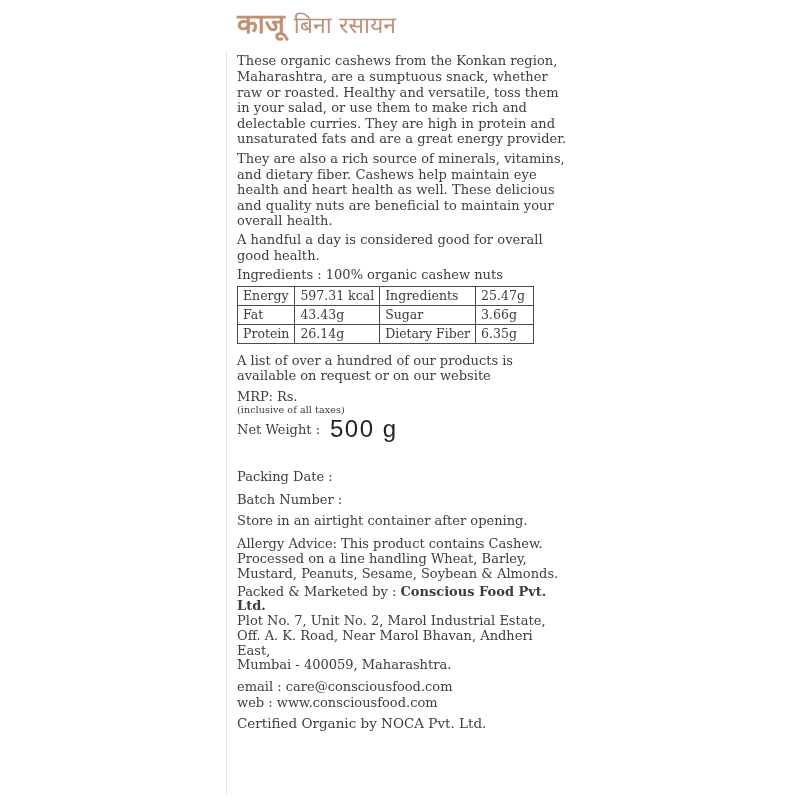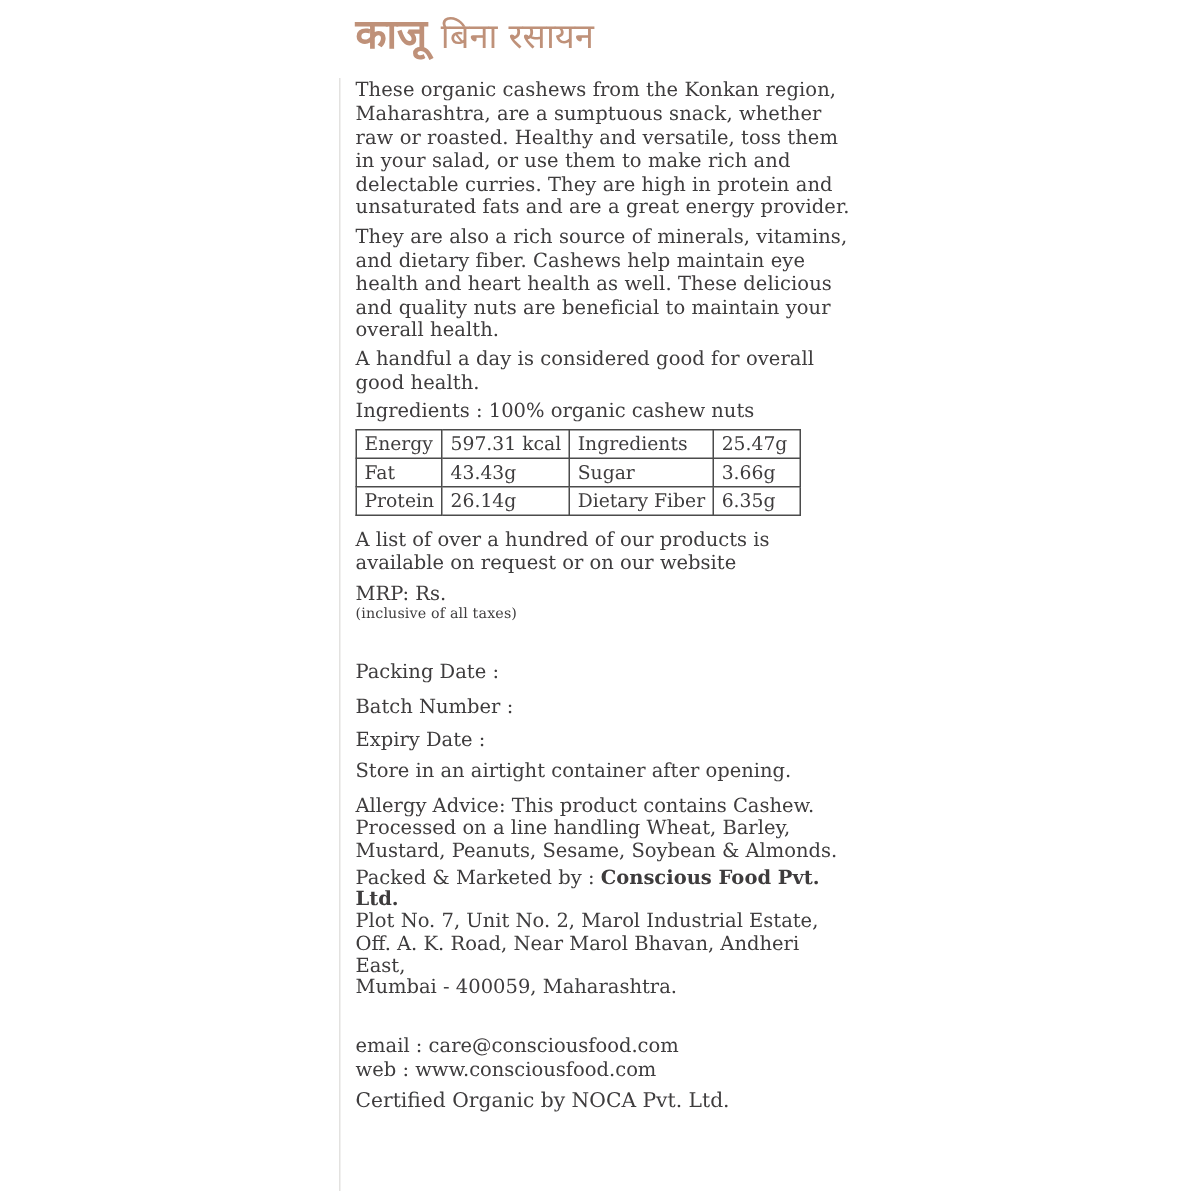--- a/index.html
+++ b/index.html
@@ -37,21 +37,21 @@
 
   .field { font-size:13px; }
   .f-pack { margin-top:26px; }
   .f-batch { margin-top:8px; }
   .f-exp { margin-top:7px; }
   .storage { margin-top:6px; font-size:13px; }
 
   .allergy { margin-top:8px; font-size:13px; line-height:15.2px; }
   .manufacturer { margin-top:3px; font-size:13px; line-height:14.8px; }
   .manufacturer .bold { font-weight:700; }
-  .contact { margin-top:23px; font-size:13px; line-height:15.6px; }
+  .contact { margin-top:6px; font-size:13px; line-height:15.6px; }
   .certification { margin-top:5px; font-size:13.5px; }
   .integrity { margin-top:6px; font-size:12.3px; line-height:13.5px; }
 </style>
 </head>
 <body>
 
 <div class="page">
   <div class="edge-line"></div>
 
   <div class="label-col">
@@ -88,24 +88,27 @@
           <td class="c4">6.35g</td>
         </tr>
       </tbody>
     </table>
 
     <div class="availability">A list of over a hundred of our products is available on request or on our website</div>
 
     <div class="mrp">MRP: Rs.</div>
     <div class="tax-note">(inclusive of all taxes)</div>
 
+    <div class="netweight">
+      <span class="nw-label">Net Weight :</span>
+      <span class="nw-value">500 g</span>
+    </div>
 
     <div class="field f-pack">Packing Date :</div>
     <div class="field f-batch">Batch Number :</div>
-    <div class="field f-exp">Expiry Date :</div>
 
     <div class="storage">Store in an airtight container after opening.</div>
 
     <div class="allergy">Allergy Advice: This product contains Cashew. Processed on a line handling Wheat, Barley, Mustard, Peanuts, Sesame, Soybean &amp; Almonds.</div>
 
     <div class="manufacturer">
       <div><span>Packed &amp; Marketed by : </span><span class="bold">Conscious Food Pvt. Ltd.</span></div>
       <div>Plot No. 7, Unit No. 2, Marol Industrial Estate,</div>
       <div>Off. A. K. Road, Near Marol Bhavan, Andheri East,</div>
       <div>Mumbai - 400059, Maharashtra.</div>

